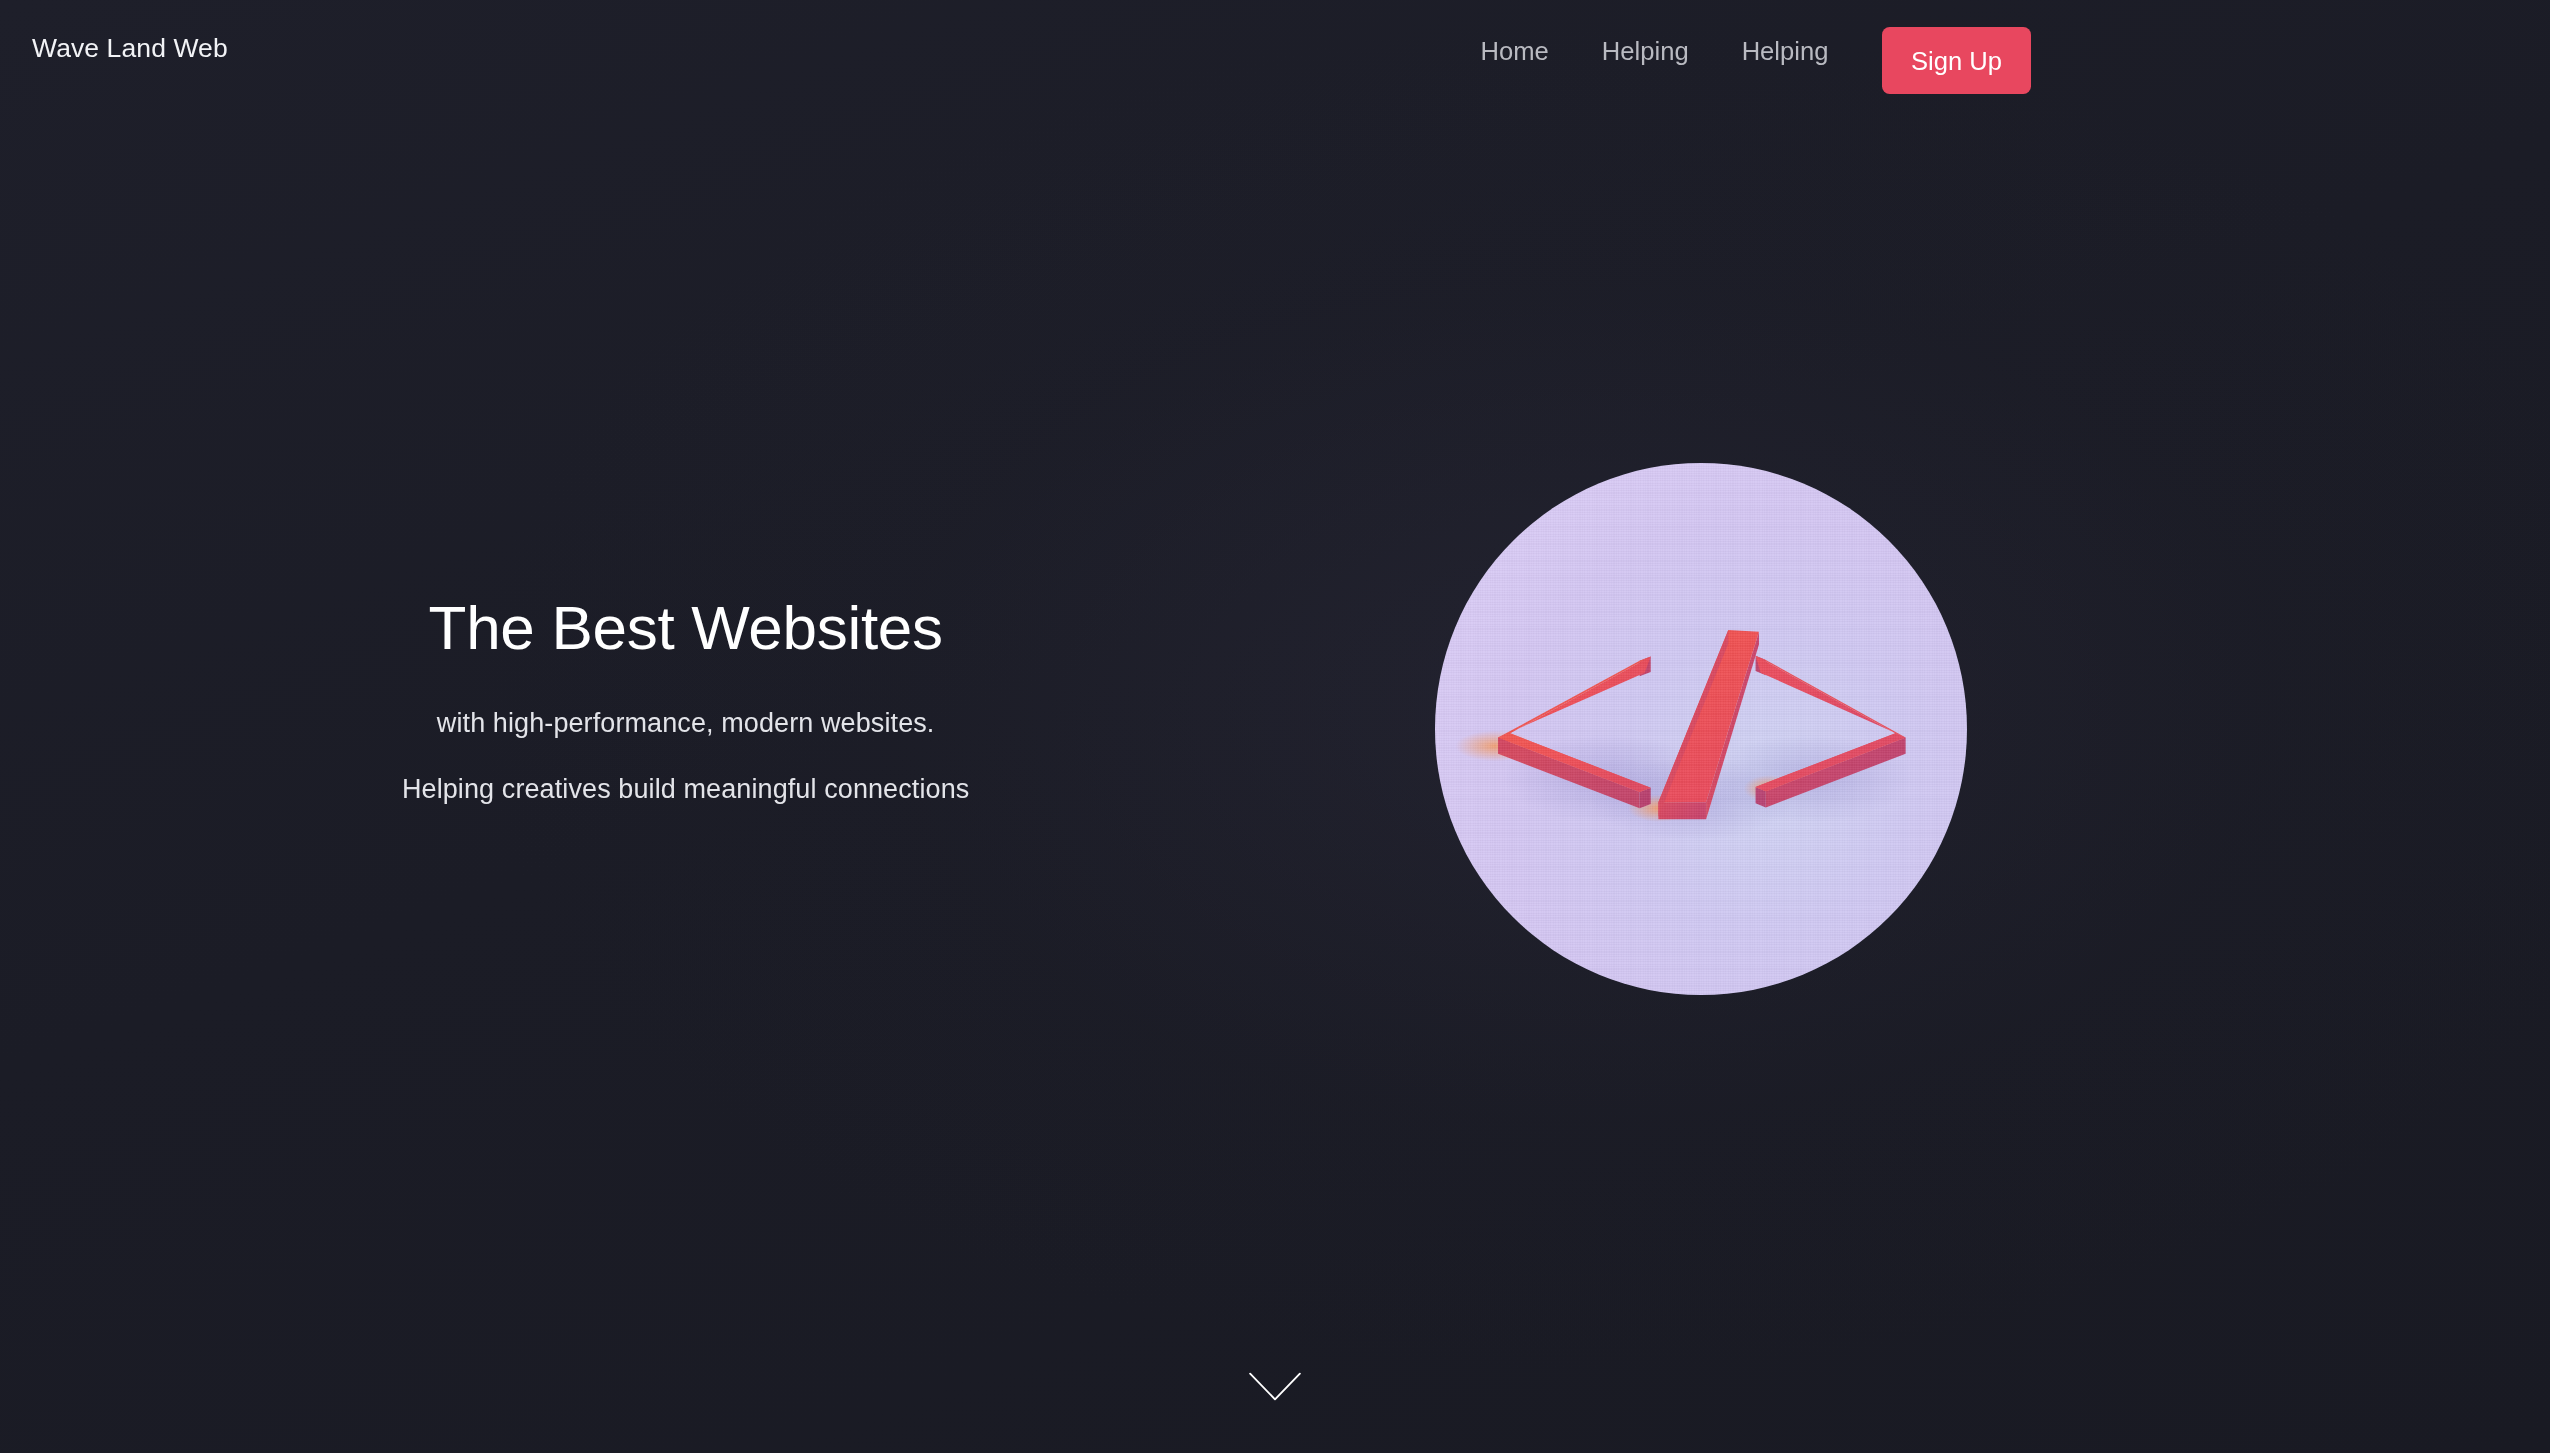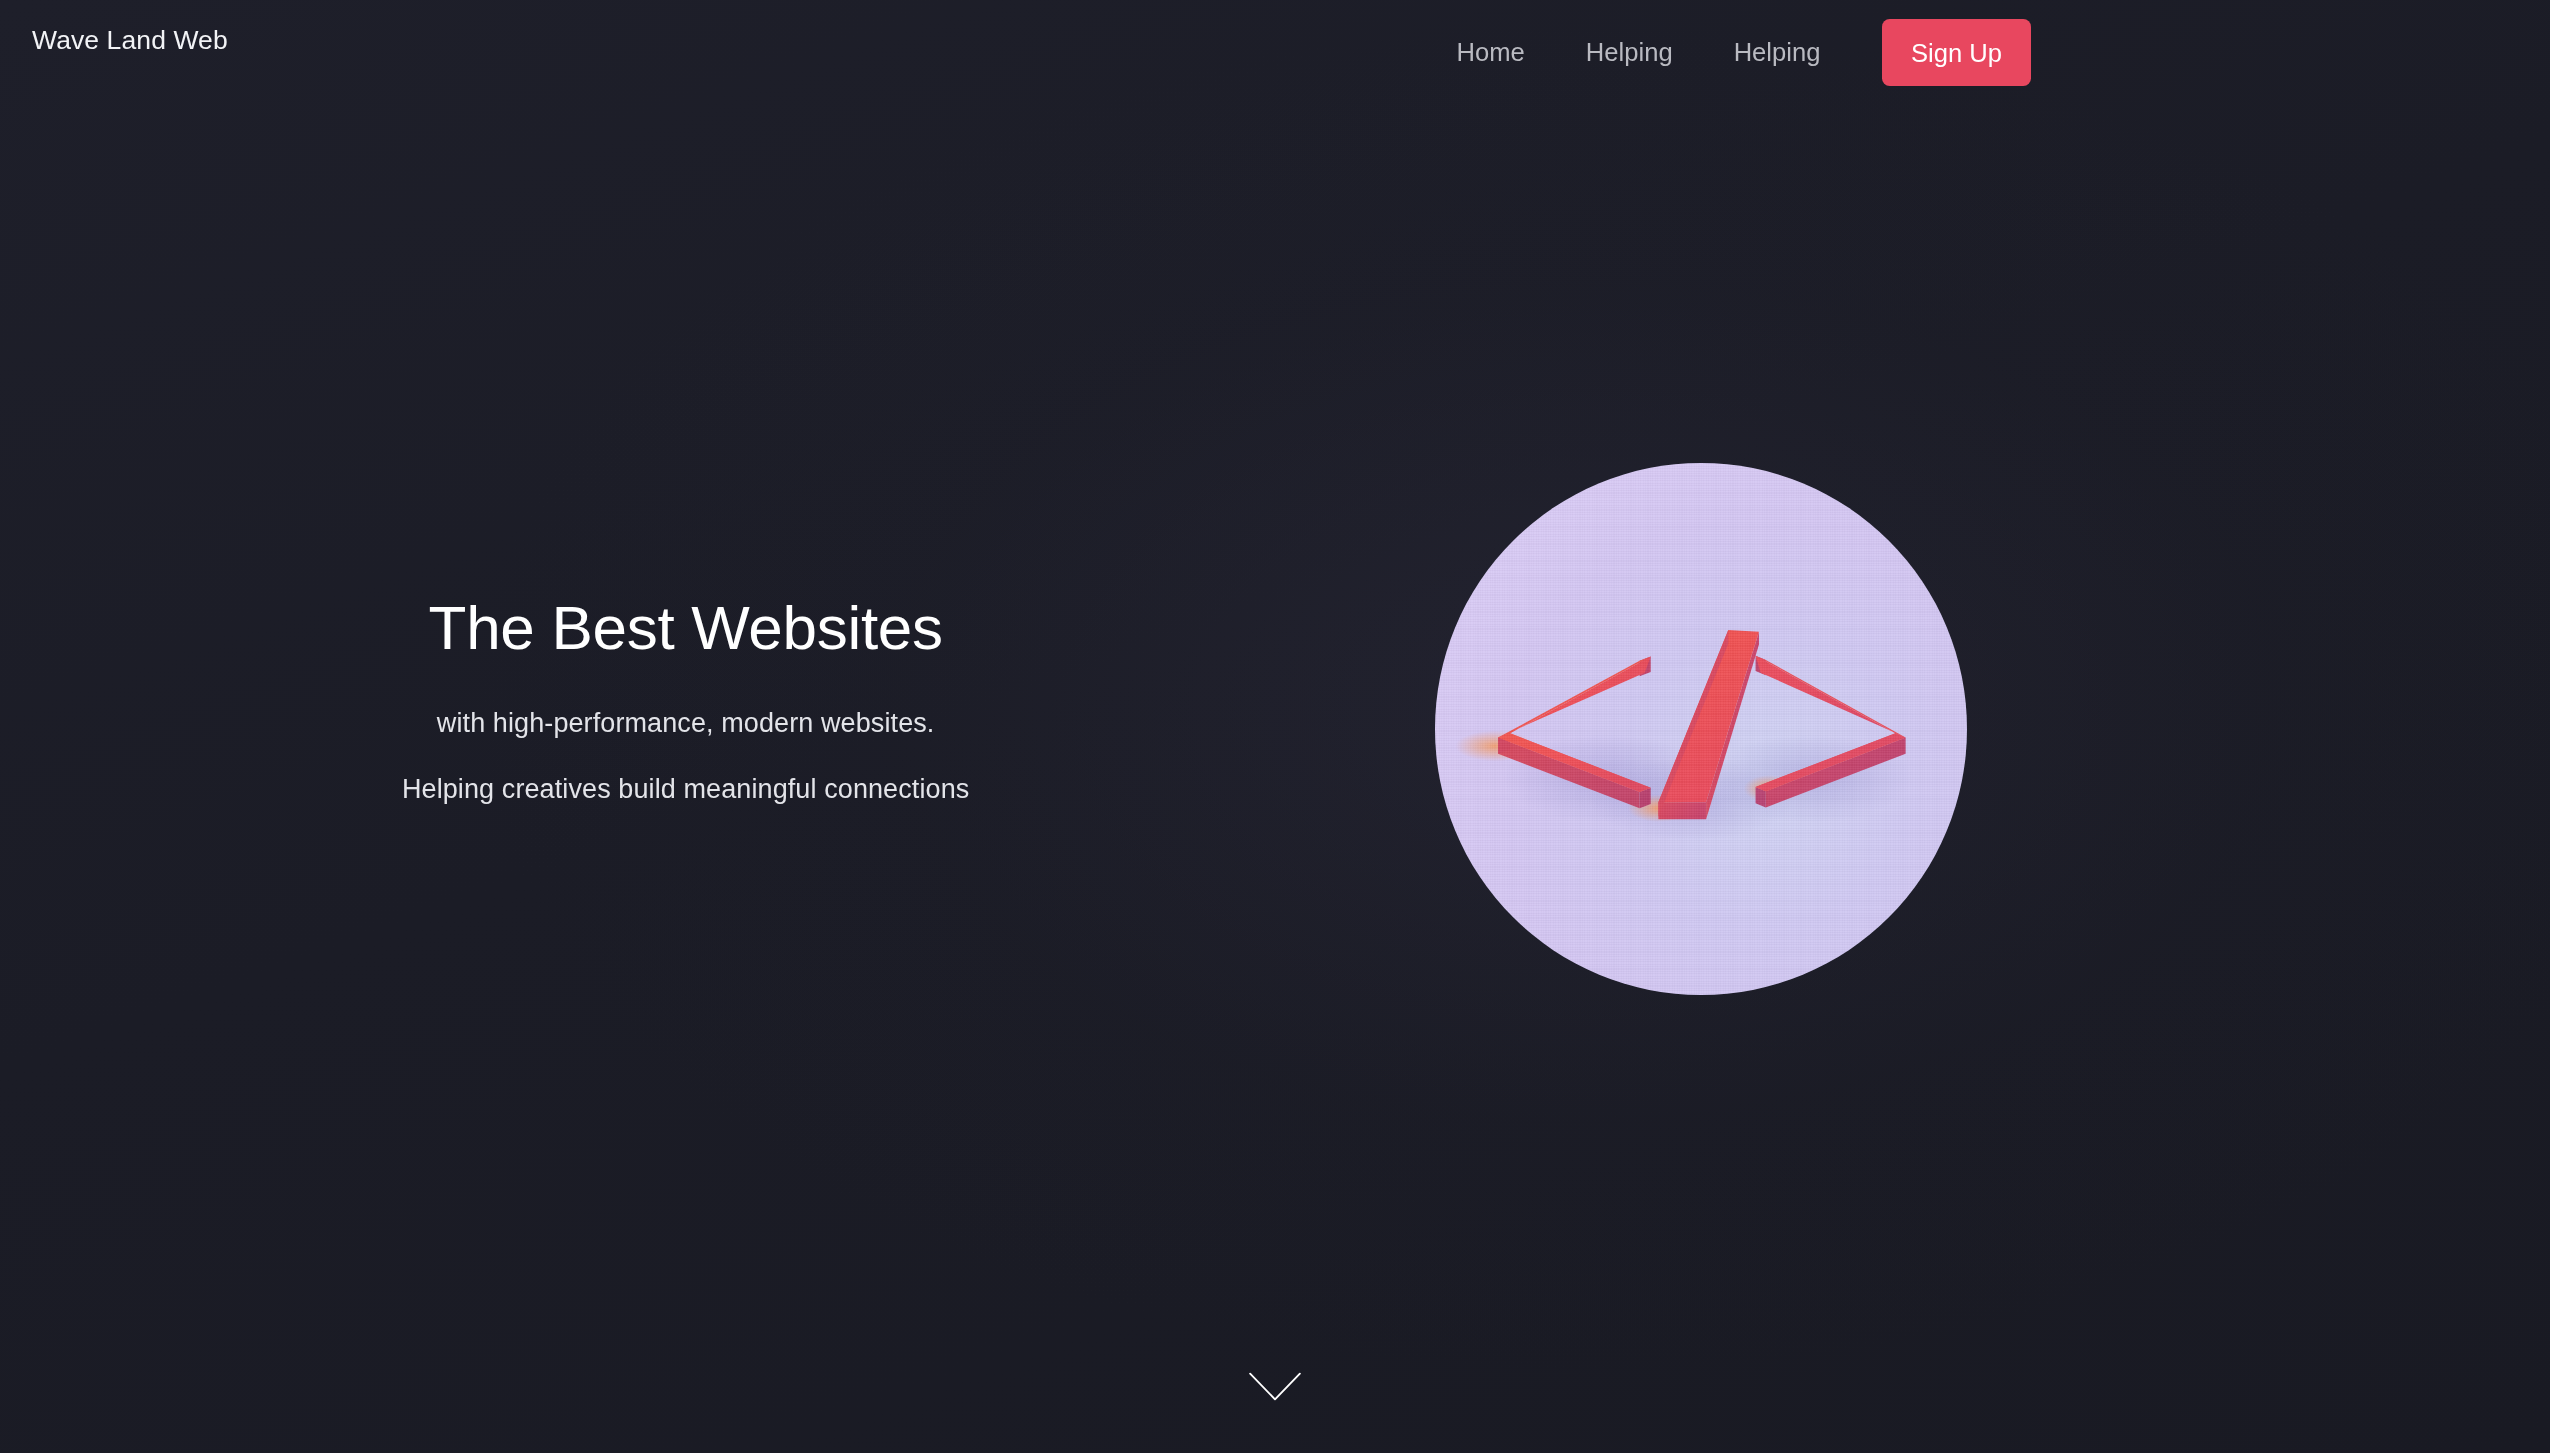--- a/index.html
+++ b/index.html
@@ -21,21 +21,21 @@
     position: absolute;
     inset: 0;
     background:
       radial-gradient(ellipse 1536px 939px at 62% 48%, rgba(52,50,70,0.30) 0%, rgba(35,35,48,0.10) 45%, rgba(0,0,0,0) 72%),
       linear-gradient(160deg, #1e1f2a 0%, #1b1c26 45%, #191a23 100%);
   }
 
   
   #site-header {
     position: absolute;
-    top: 0; left: 0;
+    top: 8px; left: 0;
     width: 2060px;
     height: 102px;
     display: flex;
     align-items: flex-start;
     z-index: 20;
   }
 
   #brand-logo {
     position: absolute;
     left: 32px;
@@ -46,22 +46,22 @@
     color: #f2f3f6;
     letter-spacing: 0.1px;
     white-space: nowrap;
   }
 
   #main-nav {
     position: absolute;
     right: 29px;
     top: 19px;
     display: flex;
-    align-items: center;
-    gap: 8px;
+    align-items: flex-start;
+    gap: 0;
   }
 
   .nav-link {
     font-size: 25.6px;
     line-height: 1;
     font-weight: 300;
     color: #b9bac1;
     text-decoration: none;
     white-space: nowrap;
     padding: 12px 26.5px;

